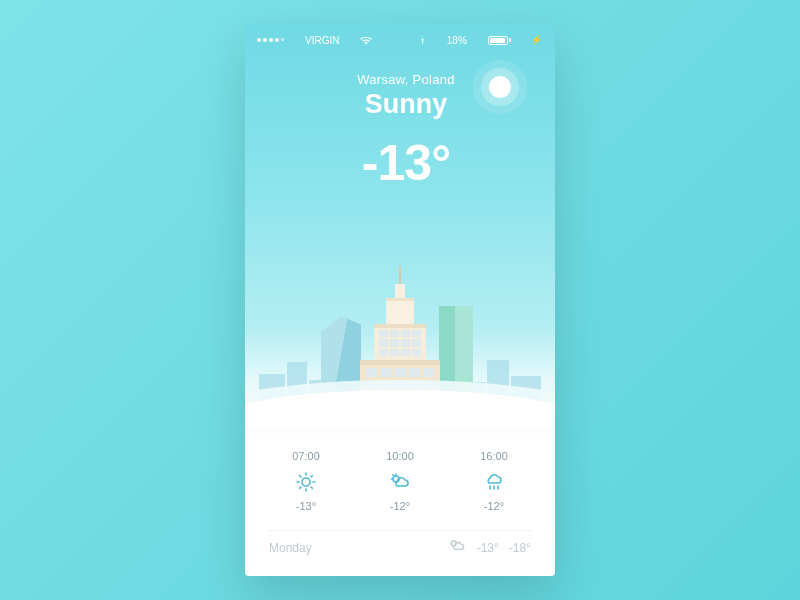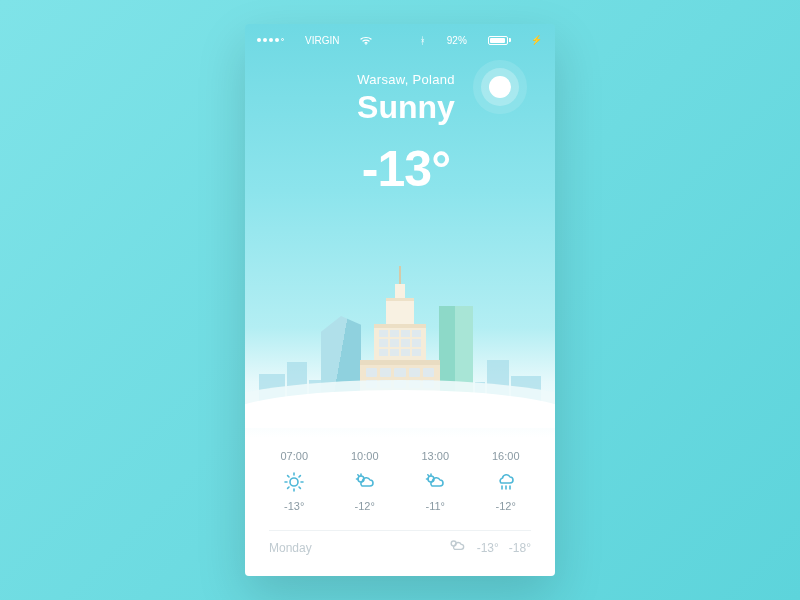--- a/index.html
+++ b/index.html
@@ -29,21 +29,21 @@
   .dot.hollow { background: transparent; border: 1px solid #fff; width: 3px; height: 3px; }
   .wifi-icon { width: 12px; height: 9px; }
   .battery { display: flex; align-items: center; gap: 1px; }
   .battery-body { width: 20px; height: 9px; border: 1px solid #fff; border-radius: 2px; position: relative; }
   .battery-fill { position: absolute; left: 1px; top: 1px; bottom: 1px; width: 82%; background: #fff; border-radius: 1px; }
   .battery-tip { width: 2px; height: 4px; background: #fff; border-radius: 0 1px 1px 0; }
   .bolt { font-size: 9px; }
 
   .header { text-align: center; color: #fff; margin-top: 48px; position: relative; padding-left: 12px; }
   .location { font-size: 13px; font-weight: 400; letter-spacing: 0.3px; }
-  .condition { font-size: 32px; font-weight: 600; margin-top: 2px; }
+  .condition { font-size: 27px; font-weight: 600; margin-top: 2px; }
   .temp { font-size: 50px; font-weight: 600; margin-top: 14px; letter-spacing: -1px; }
   .sun {
     position: absolute; top: 4px; right: 44px;
     width: 22px; height: 22px; border-radius: 50%;
     background: #fff;
     box-shadow: 0 0 0 8px rgba(255,255,255,0.25), 0 0 0 16px rgba(255,255,255,0.12);
   }
 
   .cityscape { position: absolute; top: 254px; left: 0; right: 0; height: 150px; }
   .bg-buildings { position: absolute; bottom: 18px; left: 0; right: 0; height: 64px; }
@@ -109,21 +109,21 @@
           <div class="dot hollow"></div>
       </div>
       <span>VIRGIN</span>
       <svg class="wifi-icon" viewBox="0 0 12 9">
         <path d="M1 3 C3 1 9 1 11 3 M3 5 C4.5 3.7 7.5 3.7 9 5 M5 7 C5.5 6.5 6.5 6.5 7 7" stroke="#fff" stroke-width="1.2" fill="none" stroke-linecap="round"></path>
         <circle cx="6" cy="8" r="0.8" fill="#fff"></circle>
       </svg>
     </div>
     <div class="status-right">
       <span>ᚼ</span>
-      <span>92%</span>
+      <span>18%</span>
       <div class="battery">
         <div class="battery-body">
             <div class="battery-fill"></div>
           </div>
         <div class="battery-tip"></div>
       </div>
       <span class="bolt">⚡</span>
     </div>
   </div>
 
@@ -205,31 +205,20 @@
       <div class="hour-icon">
         <svg class="wicon" viewBox="0 0 24 24">
             <circle cx="8" cy="9" r="3"></circle>
             <path d="M8 4v1.5M3.5 9H5M4.8 4.8l1 1"></path>
             <path d="M9 16h8a3 3 0 0 0 0-6 4 4 0 0 0-7.5 1A3 3 0 0 0 9 16z"></path>
           </svg>
       </div>
       <div class="hour-temp">-12°</div>
     </div>
     <div class="hour">
-      <div class="hour-time">13:00</div>
-      <div class="hour-icon">
-        <svg class="wicon" viewBox="0 0 24 24">
-            <circle cx="8" cy="9" r="3"></circle>
-            <path d="M8 4v1.5M3.5 9H5M4.8 4.8l1 1"></path>
-            <path d="M9 16h8a3 3 0 0 0 0-6 4 4 0 0 0-7.5 1A3 3 0 0 0 9 16z"></path>
-          </svg>
-      </div>
-      <div class="hour-temp">-11°</div>
-    </div>
-    <div class="hour">
       <div class="hour-time">16:00</div>
       <div class="hour-icon">
         <svg class="wicon" viewBox="0 0 24 24">
             <path d="M7 13h9a3 3 0 0 0 0-6 4 4 0 0 0-7.5 1A3 3 0 0 0 7 13z"></path>
             <path d="M8 16v3M12 16v3M16 16v3"></path>
           </svg>
       </div>
       <div class="hour-temp">-12°</div>
     </div>
   </div>

